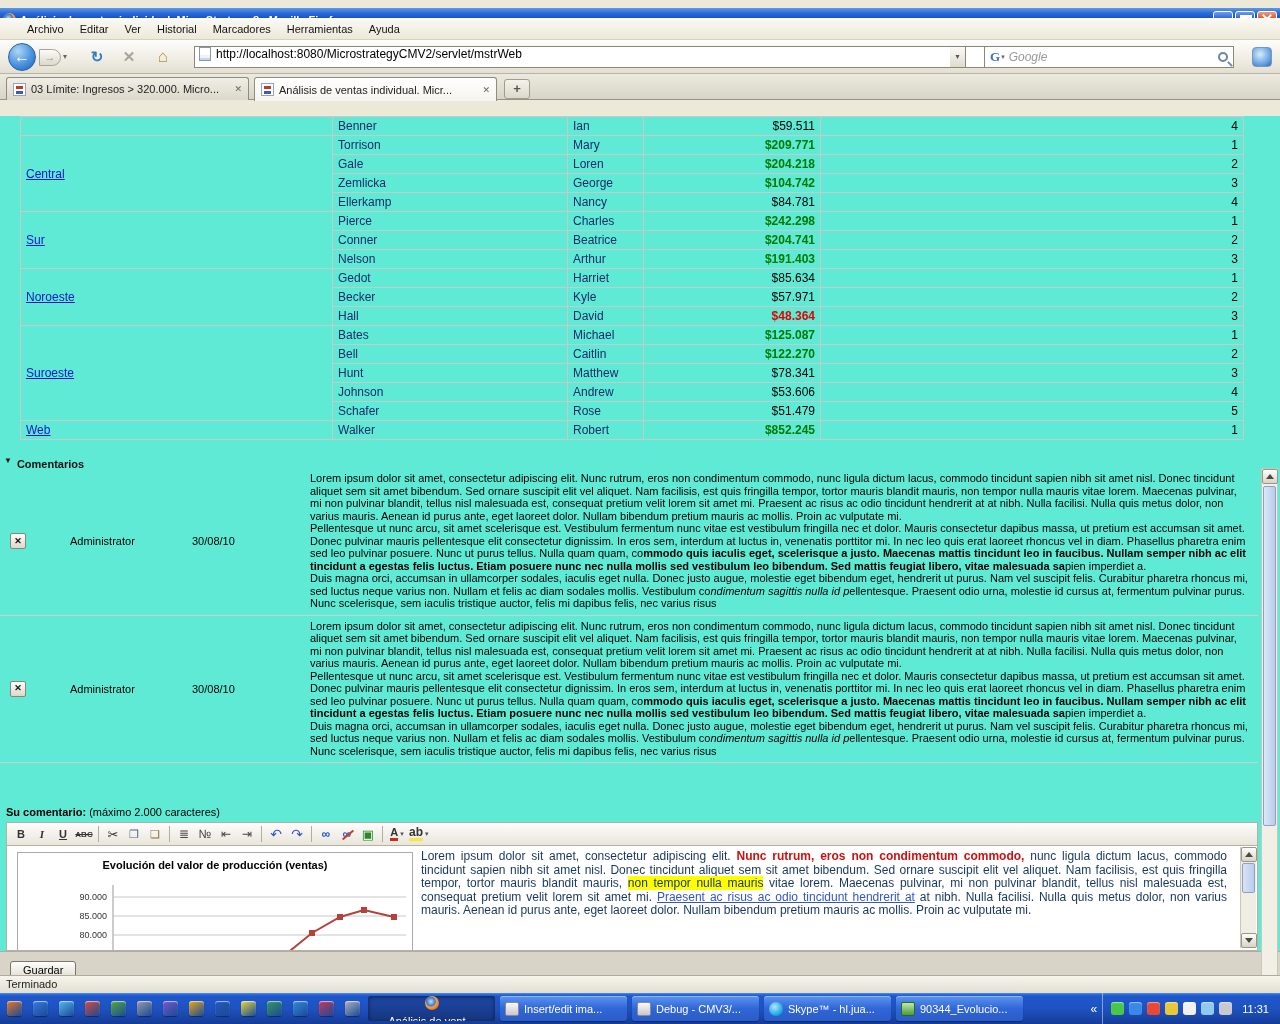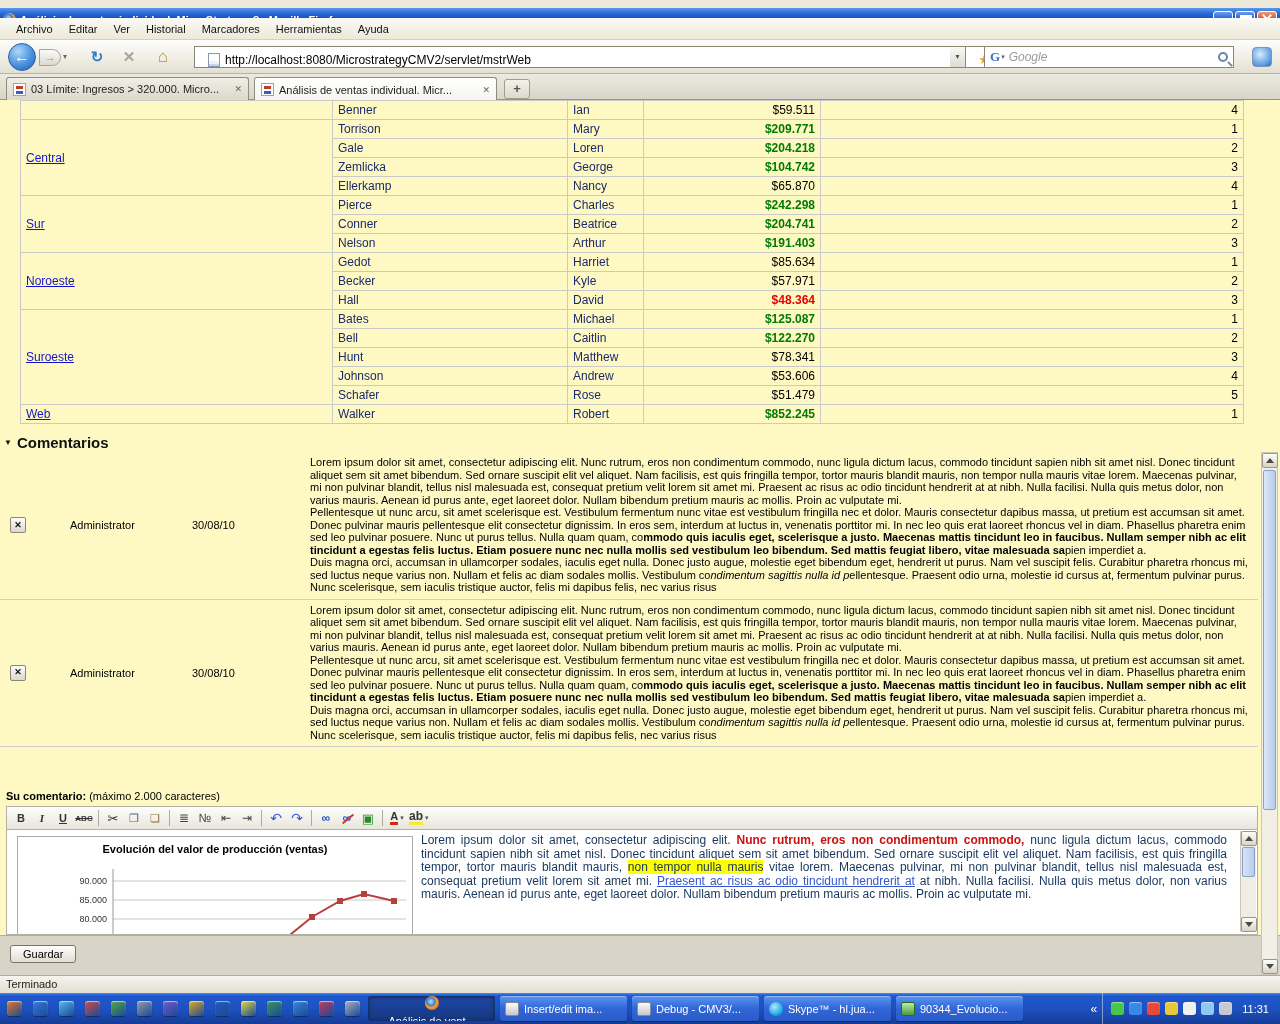--- a/index.html
+++ b/index.html
@@ -19,38 +19,38 @@
   .win-btn.close { background:linear-gradient(#f09a7a,#d8512e 55%,#b03818); }
   .win-btn.min::after { content:""; position:absolute; left:4px; bottom:3px; width:9px; height:3px; background:#fff; }
   .win-btn.max::after { content:""; position:absolute; left:4px; top:3px; width:10px; height:8px; border:1px solid #fff; border-top:3px solid #fff; }
   .win-btn.close::before, .win-btn.close::after { content:""; position:absolute; left:3px; top:6px; width:12px; height:2px; background:#fff; }
   .win-btn.close::before { transform:rotate(45deg); }
   .win-btn.close::after  { transform:rotate(-45deg); }
 
   
   .menubar { position:absolute; top:18px; left:0; right:0; height:22px;
     background:linear-gradient(#fbfaf5,#ece9d8); border-bottom:1px solid #d6d2c2;
-    display:flex; align-items:center; padding:0 8px; }
+    display:flex; align-items:center; padding:0 19px; }
   .menu-item { font-size:11px; color:#111; padding:3px 8px; }
 
   
   .navbar { position:absolute; top:40px; left:0; right:0; height:34px;
     background:linear-gradient(#fdfdfc,#eceade 70%,#e2dfd2); border-bottom:1px solid #b8b4a6; }
   .nav-back { position:absolute; left:8px; top:3px; width:28px; height:28px; border-radius:50%;
     border:1px solid #2a60a8; color:#fff; font-size:16px; text-align:center; line-height:26px;
     background:radial-gradient(circle at 35% 28%, #aed6f6, #4a92e0 55%, #1b5fb0); }
   .nav-fwd { position:absolute; left:39px; top:9px; width:22px; height:17px; border-radius:0 9px 9px 0;
     border:1px solid #a8a49a; background:linear-gradient(#fafaf8,#dcd9cc); color:#9a968a; font-size:11px; text-align:center; line-height:15px; }
   .nav-caret { position:absolute; left:63px; top:12px; font-size:8px; color:#6a675c; }
   .nav-btn { position:absolute; top:7px; width:22px; height:21px; text-align:center; line-height:20px; font-size:15px; border-radius:3px; }
   .nav-refresh { left:86px; color:#2f7dc4; font-weight:bold; }
   .nav-stop { left:118px; color:#a8a498; font-weight:bold; }
   .nav-home { left:152px; color:#b8912f; font-size:17px; }
   .urlbar { position:absolute; left:194px; top:6px; width:812px; height:22px; background:#fff;
-    border:1px solid #8a8775; display:flex; align-items:flex-end; padding:0 13px; }
+    border:1px solid #8a8775; display:flex; align-items:flex-start; padding:0 4px; }
   .page-icon { width:12px; height:14px; background:#fff; border:1px solid #8a97b0; flex:none; margin-right:5px;
     box-shadow:inset 0 -2px 0 #c8d4e8, inset 0 -5px 0 #eef2f8; }
   .url-input { flex:1; border:none; outline:none; font-size:12px; color:#000; font-family:"Liberation Sans",sans-serif; background:transparent; }
   .star { color:#eba31e; font-size:13px; margin:0 2px; }
   .url-drop { position:absolute; left:950px; top:6px; width:16px; height:22px; border:1px solid #8a8775; border-left:none;
     background:linear-gradient(#fafaf6,#dedbce); font-size:8px; color:#555; text-align:center; line-height:20px; }
   .searchbox { position:absolute; left:984px; top:6px; width:250px; height:22px; background:#fff;
     border:1px solid #8a8775; display:flex; align-items:center; padding:0 5px; }
   .g-logo { font-family:"Liberation Serif",serif; font-weight:bold; font-size:13px; color:#3b6fd4; margin-right:1px; }
   .search-caret { font-size:7px; color:#666; margin-right:4px; }
@@ -71,38 +71,38 @@
   .tab-1 { left:6px; } .tab-2 { left:254px; }
   .favicon { width:13px; height:13px; background:#fff; border:1px solid #9aa2b8; margin-right:5px; position:relative; flex:none; }
   .favicon::before { content:""; position:absolute; left:2px; top:2px; width:7px; height:3px; background:#c03a2a; }
   .favicon::after  { content:""; position:absolute; left:2px; top:7px; width:7px; height:3px; background:#3a5ac0; }
   .tab-label { flex:1; white-space:nowrap; overflow:hidden; }
   .tab-close { font-size:9px; color:#6a675c; margin-left:4px; }
   .newtab { position:absolute; left:504px; top:5px; width:26px; height:20px; border:1px solid #a09c8e; border-radius:3px;
     background:linear-gradient(#f4f2ea,#ddd9cc); font-size:13px; font-weight:bold; color:#555; text-align:center; line-height:18px; }
 
   
-  .content { position:absolute; top:100px; left:0; width:1280px; height:875px; background:#fef9c3; overflow:hidden;padding-left:45px; }
+  .content { position:absolute; top:116px; left:0; width:1280px; height:875px; background:#5eead4; overflow:hidden;padding-left:45px; }
 
   
   .sales { position:absolute; left:20px; top:0; border-collapse:collapse; font-size:12px; }
   .sales td { border:1px solid #c9c9c9; height:19px; padding:0 5px; white-space:nowrap; }
   .region-cell { width:312px; vertical-align:middle; }
   .region-link { color:#1515c8; text-decoration:underline; cursor:pointer; }
   td.lastn  { width:235px; color:#1b2a6b; }
   td.firstn { width:76px;  color:#1b2a6b; }
   td.val    { width:177px; text-align:right; color:#000; }
   td.val.tone-pos { color:#007a00; font-weight:bold; }
   td.val.tone-neg { color:#e60000; font-weight:bold; }
   td.rank   { width:423px; text-align:right; color:#000; }
 
   
   .section-header { position:absolute; left:4px; top:334px; display:flex; align-items:center; gap:5px; }
   .sec-arrow { font-size:8px; color:#111; }
-  .sec-title { font-size:15px; font-weight:bold; color:#111; }
+  .sec-title { font-size:11px; font-weight:bold; color:#111;margin-top:8px; }
   .comments { position:absolute; left:0; top:352px; width:1258px; font-size:11px; }
   .c-head { display:flex; height:20px; align-items:center; border-top:1px solid #cfcfcf; border-bottom:1px solid #cfcfcf; font-weight:bold; }
   .ch-user { width:186px; text-align:center; }
   .ch-date { width:122px; text-align:center; }
   .ch-comment { padding-left:4px; }
   .comment-row { display:flex; align-items:flex-start; border-bottom:1px solid #cfcfcf; min-height:146px; padding:3px 0; }
   .del-cell { width:36px; align-self:center; display:flex; justify-content:center; }
   .del-btn { width:16px; height:16px; font-size:9px; line-height:1; border:1px solid #8a8775; border-radius:2px;
     background:linear-gradient(#fdfdfb,#dcd8ca); color:#111; font-weight:bold; }
   .user-cell { width:156px; align-self:center; padding-left:34px; }
@@ -283,21 +283,21 @@
           </tr>
           <tr>
             <td class="lastn">Zemlicka</td>
             <td class="firstn">George</td>
             <td class="val tone-pos">$104.742</td>
             <td class="rank">3</td>
           </tr>
           <tr>
             <td class="lastn">Ellerkamp</td>
             <td class="firstn">Nancy</td>
-            <td class="val tone-plain">$65.870</td>
+            <td class="val tone-plain">$84.781</td>
             <td class="rank">4</td>
           </tr>
           <tr>
             <td class="region-cell" rowspan="3"><a class="region-link">Sur</a></td>
             <td class="lastn">Pierce</td>
             <td class="firstn">Charles</td>
             <td class="val tone-pos">$242.298</td>
             <td class="rank">1</td>
           </tr>
           <tr>

